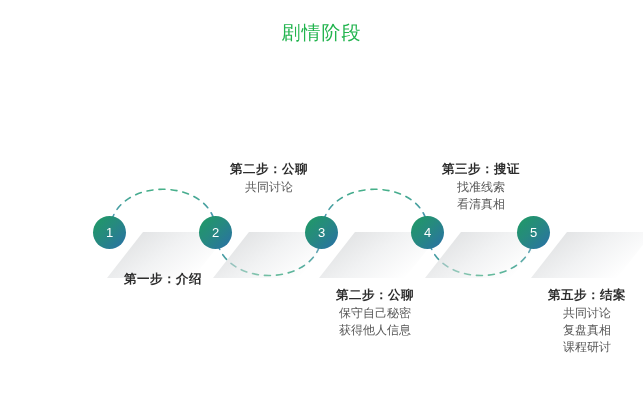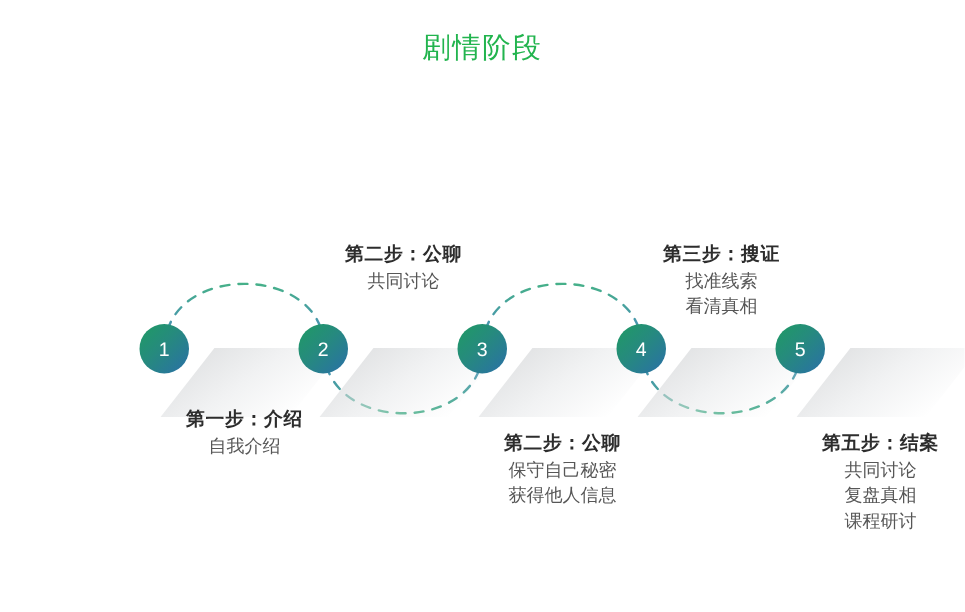--- a/index.html
+++ b/index.html
@@ -122,21 +122,20 @@
   <div class="node-shadow" style="left:549px; top:232px;"></div>
 
   <div class="node" style="left:93px;  top:216px;">1</div>
   <div class="node" style="left:199px; top:216px;">2</div>
   <div class="node" style="left:305px; top:216px;">3</div>
   <div class="node" style="left:411px; top:216px;">4</div>
   <div class="node" style="left:517px; top:216px;">5</div>
 
   <div class="block" style="left:68px; top:258px;">
     <div class="head">第一步：介绍</div>
-    <div class="line">自我介绍</div>
   </div>
 
   <div class="block" style="left:174px; top:148px;">
     <div class="head">第二步：公聊</div>
     <div class="line">共同讨论</div>
   </div>
 
   <div class="block" style="left:280px; top:274px;">
     <div class="head">第二步：公聊</div>
     <div class="line">保守自己秘密</div>

